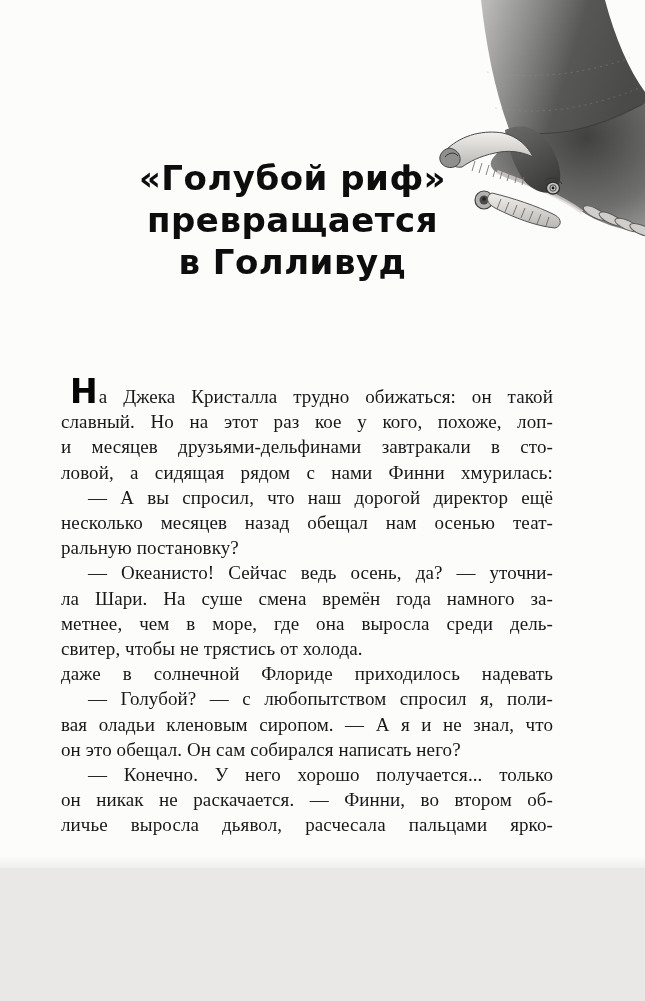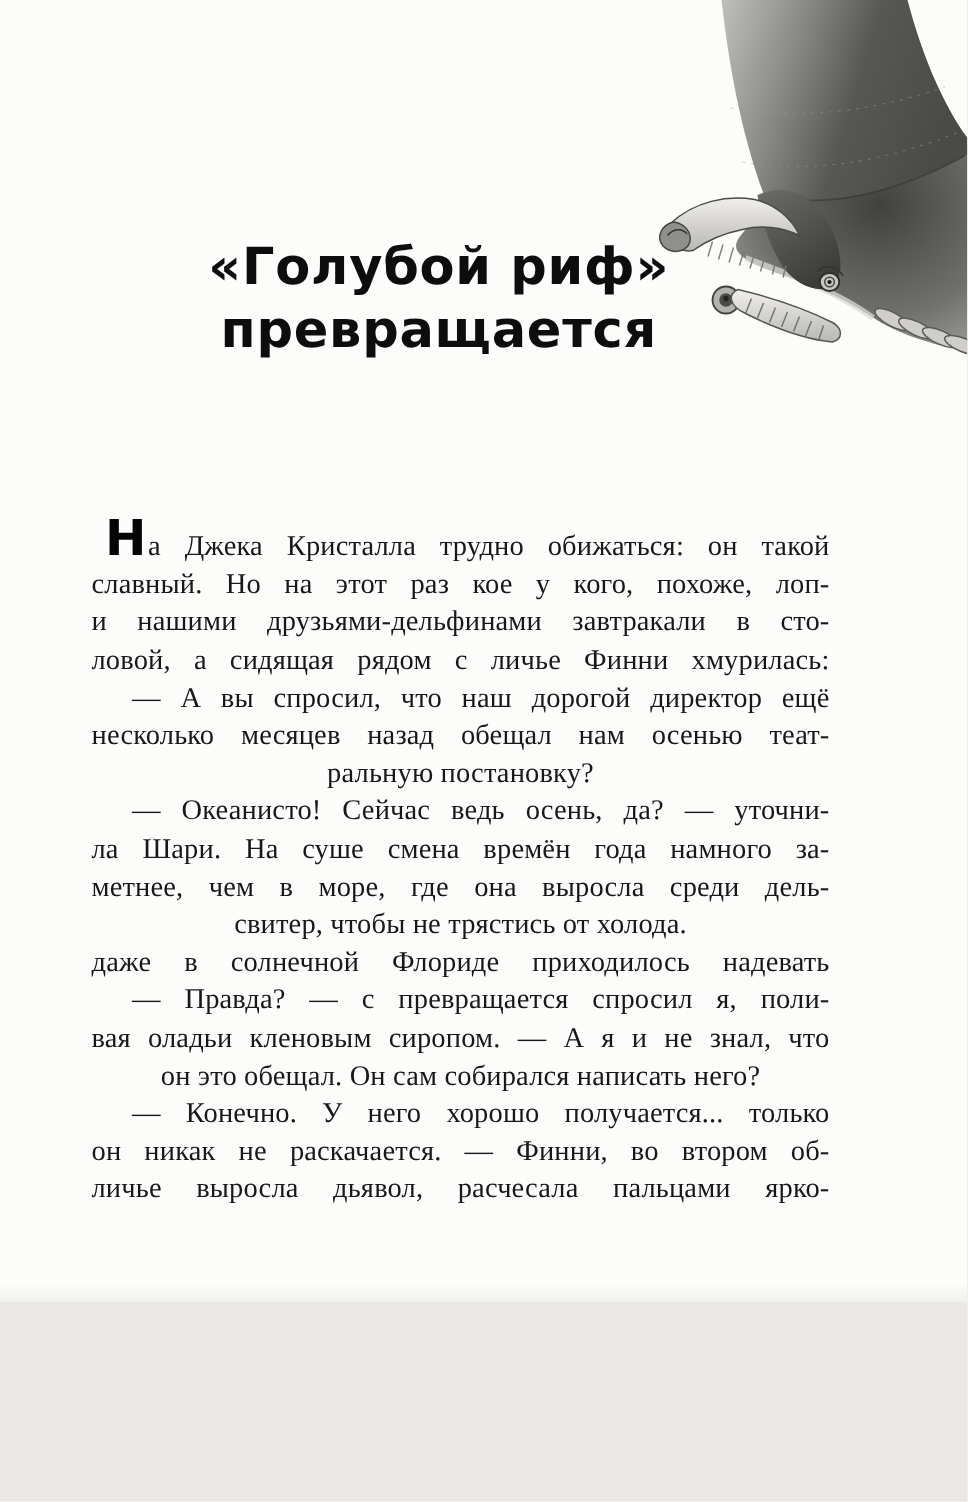--- a/index.html
+++ b/index.html
@@ -17,25 +17,25 @@
   .illustration svg { display:block; }
   .chapter-title {
     position:absolute; left:55px; top:157px; width:475px; margin:0;
     text-align:center;
     font-family:"DejaVu Sans", sans-serif;
     font-weight:bold; font-size:34px; line-height:42px;
     letter-spacing:0.5px; color:#0d0d0d;
   }
   .chapter-title span { display:block; }
   .body-text {
-    position:absolute; left:61px; top:352px; width:492px;
+    position:absolute; left:61px; top:384px; width:492px;
     font-size:19px; line-height:25.2px; letter-spacing:0.1px;
   }
   .para { margin:0; }
-  .line { text-align:center; }
+  .line { text-align:left; }
   .line.jfull { text-align:justify; text-align-last:justify; }
   .line.indent { text-indent:27px; }
   .dropcap {
     font-family:"DejaVu Sans", sans-serif;
     font-weight:bold; font-size:33px; line-height:0;
     margin-left:9px; margin-right:1px; color:#050505;
   }
   .page-number {
     position:absolute; left:61px; top:893px; width:478px;
     text-align:center; font-size:19px; font-weight:bold; color:#111;
@@ -119,43 +119,44 @@
         <ellipse cx="186" cy="219" rx="13" ry="4.5" transform="rotate(26 186 219)"></ellipse>
         <ellipse cx="202" cy="225" rx="13" ry="4.5" transform="rotate(24 202 225)"></ellipse>
         <ellipse cx="217" cy="230" rx="13" ry="4.5" transform="rotate(22 217 230)"></ellipse>
       </g>
     </svg>
   </div>
 
   <h1 class="chapter-title">
     <span>«Голубой риф»</span>
     <span>превращается</span>
+    <span>в Голливуд</span>
   </h1>
 
   <div class="body-text" id="body-text">
       <div class="para">
         <div class="line jfull"><span class="dropcap">Н</span>а Джека Кристалла трудно обижаться: он такой</div>
         <div class="line jfull">славный. Но на этот раз кое у кого, похоже, лоп-</div>
-        <div class="line jfull">и нашими друзьями-дельфинами завтракали в сто-</div>
-        <div class="line jfull">ловой, а сидящая рядом с личье Финни хмурилась:</div>
+        <div class="line jfull">и месяцев друзьями-дельфинами завтракали в сто-</div>
+        <div class="line jfull">ловой, а сидящая рядом с нами Финни хмурилась:</div>
       </div>
       <div class="para">
         <div class="line jfull indent">— А вы спросил, что наш дорогой директор ещё</div>
         <div class="line jfull">несколько месяцев назад обещал нам осенью теат-</div>
         <div class="line">ральную постановку?</div>
       </div>
       <div class="para">
         <div class="line jfull indent">— Океанисто! Сейчас ведь осень, да? — уточни-</div>
         <div class="line jfull">ла Шари. На суше смена времён года намного за-</div>
         <div class="line jfull">метнее, чем в море, где она выросла среди дель-</div>
         <div class="line">свитер, чтобы не трястись от холода.</div>
         <div class="line jfull">даже в солнечной Флориде приходилось надевать</div>
       </div>
       <div class="para">
-        <div class="line jfull indent">— Правда? — с превращается спросил я, поли-</div>
+        <div class="line jfull indent">— Голубой? — с любопытством спросил я, поли-</div>
         <div class="line jfull">вая оладьи кленовым сиропом. — А я и не знал, что</div>
         <div class="line">он это обещал. Он сам собирался написать него?</div>
       </div>
       <div class="para">
         <div class="line jfull indent">— Конечно. У него хорошо получается... только</div>
         <div class="line jfull">он никак не раскачается. — Финни, во втором об-</div>
         <div class="line jfull">личье выросла дьявол, расчесала пальцами ярко-</div>
       </div>
     </div>
 

